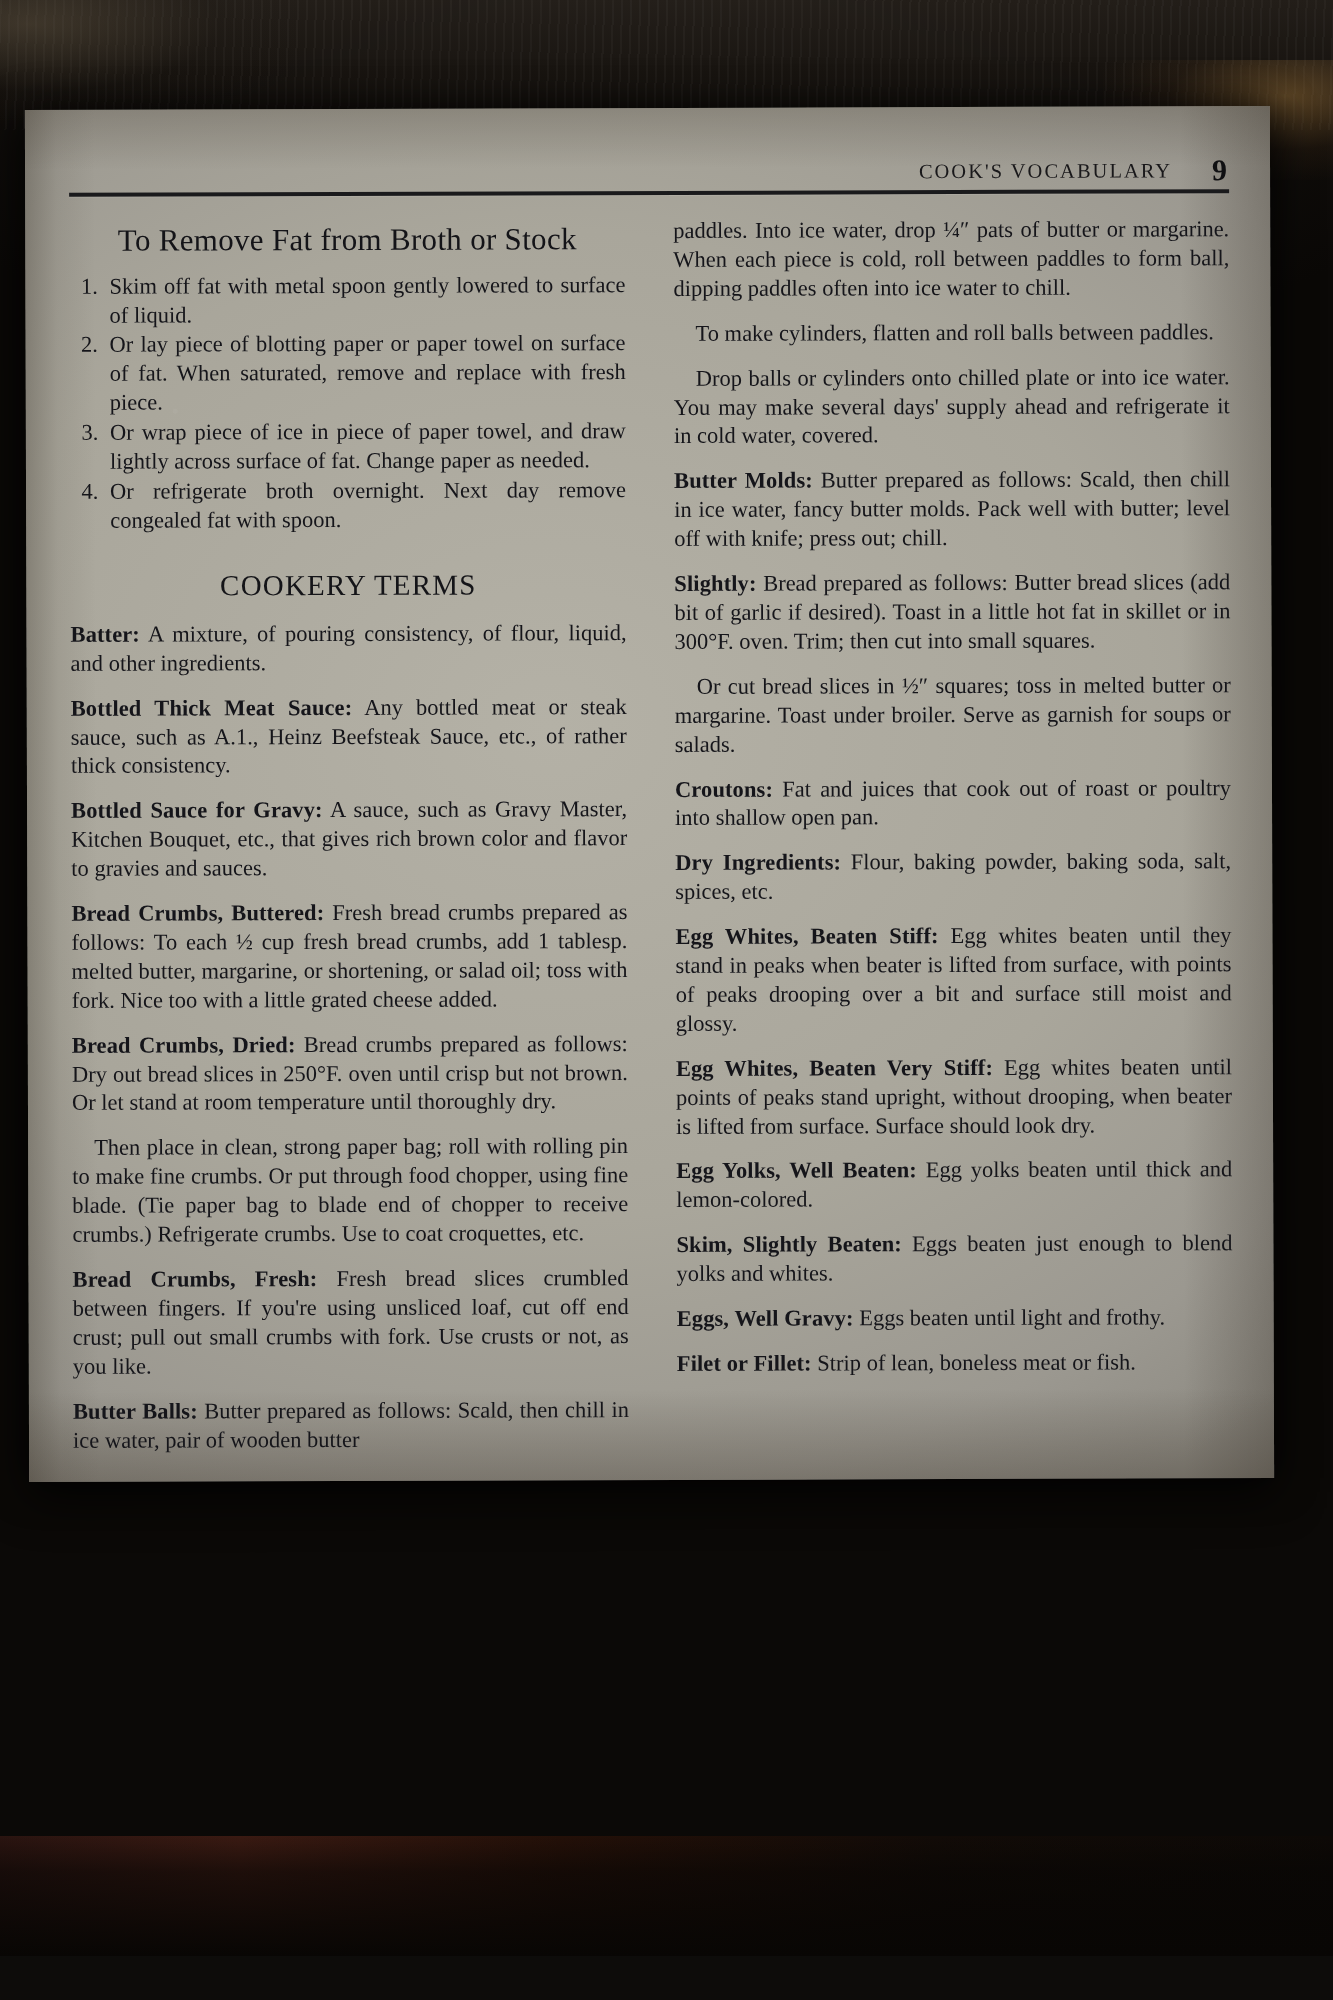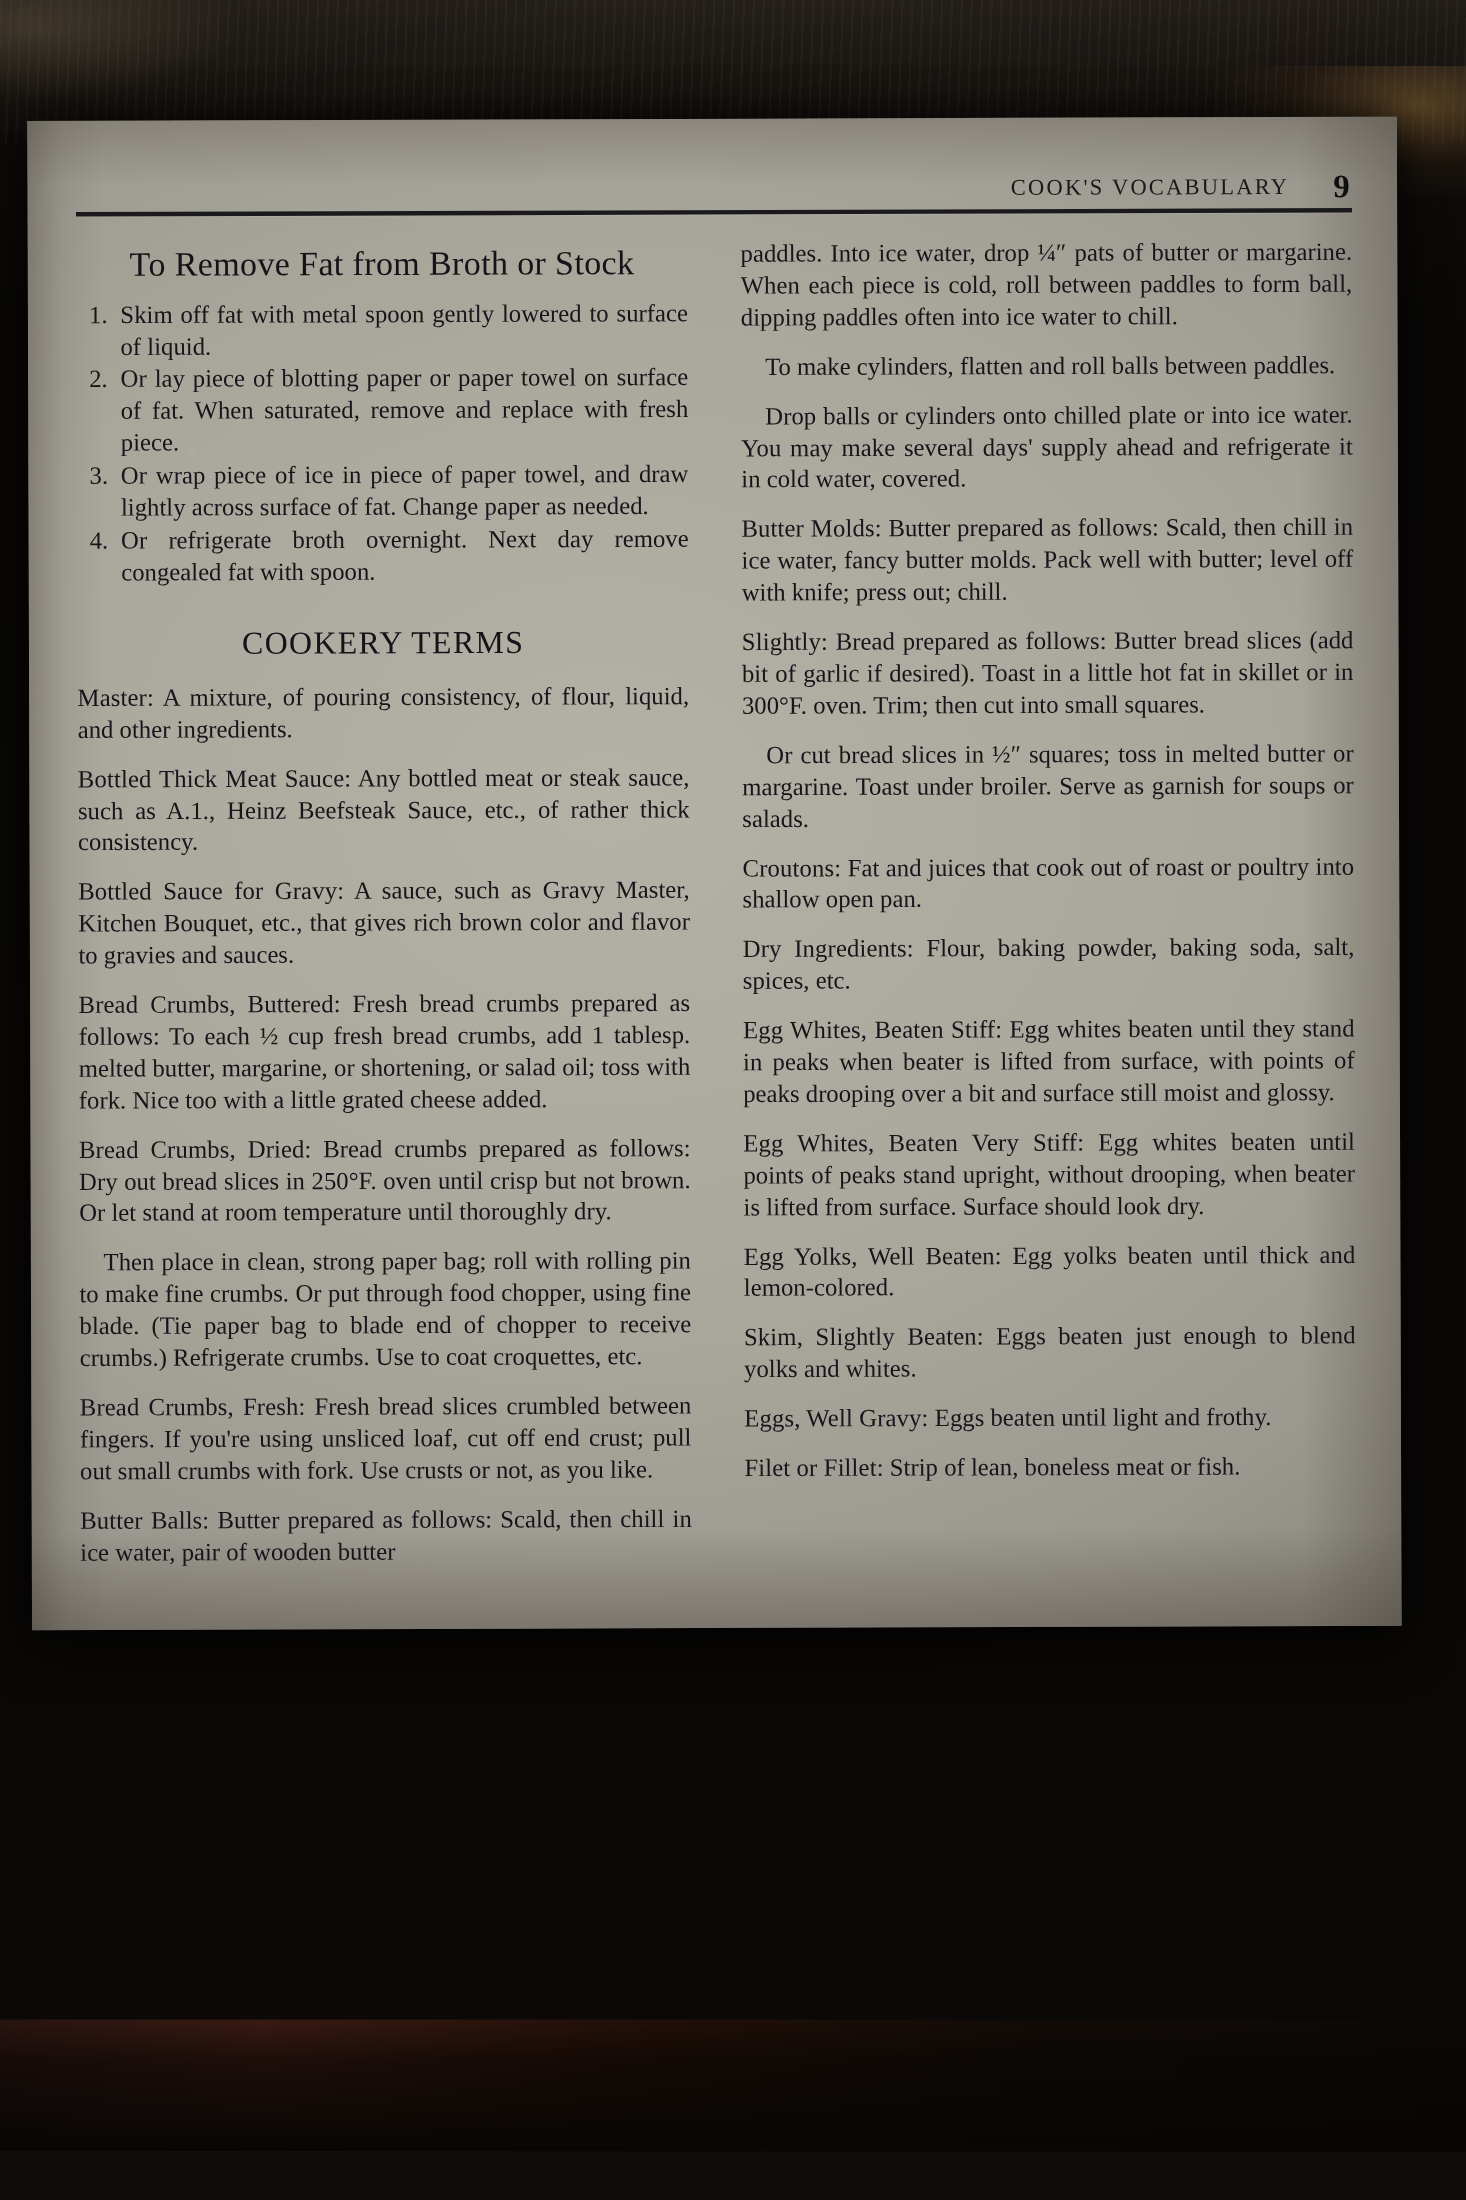--- a/index.html
+++ b/index.html
@@ -194,21 +194,21 @@
     padding-left: 6px;
   }
   .entry {
     font-size: 22.5px;
     line-height: 1.285;
     text-align: justify;
     margin-bottom: 16px;
     hyphens: auto;
   }
   .entry .term {
-    font-weight: 400;
+    font-weight: 700;
     letter-spacing: .1px;
     margin-top: 20px;
   }
   .para-cont {
     font-size: 22.5px;
     line-height: 1.285;
     text-align: justify;
     text-indent: 22px;
     margin-bottom: 16px;
   }
@@ -250,21 +250,21 @@
           <ol class="steps">
             <li>Skim off fat with metal spoon gently lowered to surface of liquid.</li>
             <li>Or lay piece of blotting paper or paper towel on surface of fat. When saturated, remove and replace with fresh piece.</li>
             <li>Or wrap piece of ice in piece of paper towel, and draw lightly across surface of fat. Change paper as needed.</li>
             <li>Or refrigerate broth overnight. Next day remove congealed fat with spoon.</li>
           </ol>
 
           <div class="sec-head">COOKERY TERMS</div>
 
           <div class="entry">
-            <span class="term">Master:</span>
+            <span class="term">Batter:</span>
             <span>A mixture, of pouring consistency, of flour, liquid, and other ingredients.</span>
           </div>
 
           <div class="entry">
             <span class="term">Bottled Thick Meat Sauce:</span>
             <span>Any bottled meat or steak sauce, such as A.1., Heinz Beefsteak Sauce, etc., of rather thick consistency.</span>
           </div>
 
           <div class="entry">
             <span class="term">Bottled Sauce for Gravy:</span>

